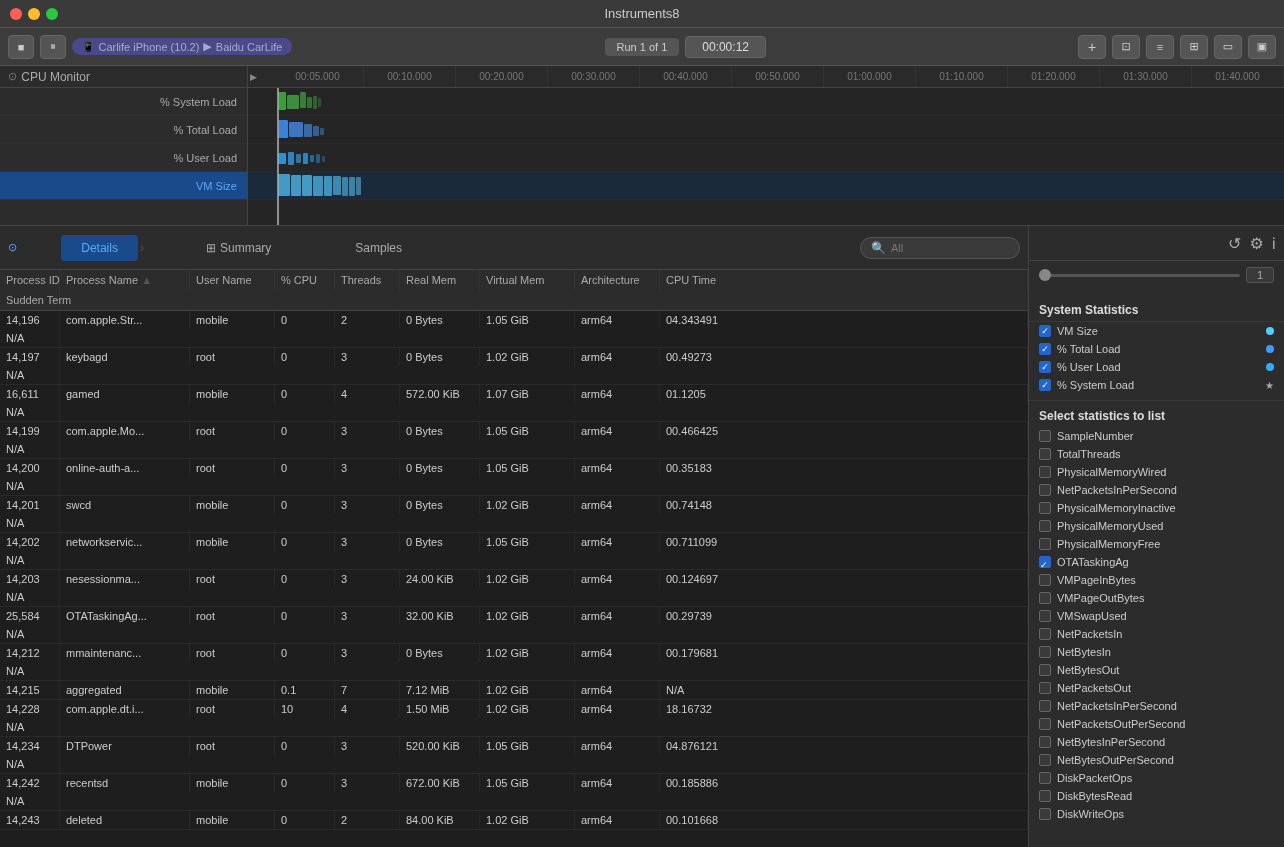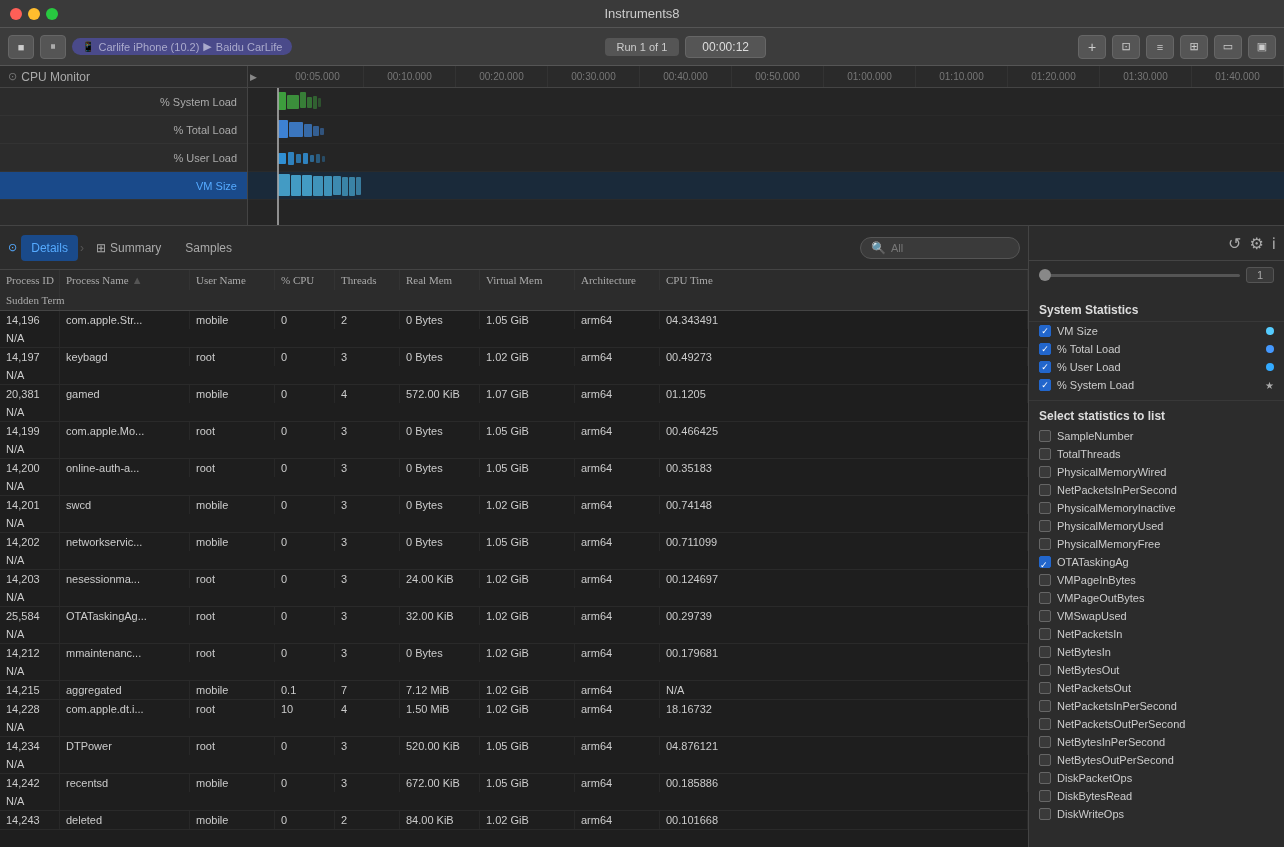--- a/index.html
+++ b/index.html
@@ -33,29 +33,29 @@
     .timeline-header { height: 22px; background: #2a2a2a; display: flex; align-items: center; border-bottom: 1px solid #444; }
     .timeline-tick { font-size: 10px; color: #777; flex: 1; text-align: center; border-right: 1px solid #333; height: 100%; display: flex; align-items: center; justify-content: center; }
     .timeline-tracks { flex: 1; position: relative; }
     .track-row { height: 28px; position: relative; border-bottom: 1px solid #2a2a2a; }
 
     
     .left-panel { flex: 1; display: flex; flex-direction: column; overflow: hidden; }
 
     
     .tabs-bar { height: 44px; background: #2c2c2c; display: flex; align-items: center; padding: 0 8px; gap: 0; border-bottom: 1px solid #444; }
-    .tab { padding: 6px 10px; font-size: 12px; color: #aaa; cursor: pointer; border-radius: 4px; display: flex; align-items: center; gap: 4px; }
+    .tab { padding: 6px 20px; font-size: 12px; color: #aaa; cursor: pointer; border-radius: 4px; display: flex; align-items: center; gap: 4px; margin-left: 40px; }
     .tab.active { background: #1a4a8a; color: #5af; }
     .tab-sep { color: #555; margin: 0 2px; }
     .search-area { flex: 1; display: flex; justify-content: flex-end; }
     .search-box { background: #3a3a3a; border: 1px solid #555; border-radius: 12px; padding: 3px 10px; font-size: 11px; color: #ccc; width: 160px; display: flex; align-items: center; gap: 5px; }
 
     
     .table-container { flex: 1; overflow-y: auto; overflow-x: hidden; }
-    .table-header { display: grid; grid-template-columns: 60px 130px 85px 60px 65px 80px 95px 85px 1fr; background: #2c2c2c; border-bottom: 1px solid #444; position: sticky; top: 0; z-index: 10; font-family: Liberation Serif, serif; }
+    .table-header { display: grid; grid-template-columns: 60px 130px 85px 60px 65px 80px 95px 85px 1fr; background: #2c2c2c; border-bottom: 1px solid #444; position: sticky; top: 0; z-index: 10; }
     .th { padding: 4px 6px; font-size: 11px; color: #aaa; font-weight: 500; border-right: 1px solid #333; display: flex; align-items: center; gap: 3px; cursor: pointer; white-space: nowrap; }
     .table-row { display: grid; grid-template-columns: 60px 130px 85px 60px 65px 80px 95px 85px 1fr; border-bottom: 1px solid #2a2a2a; }
     .td { padding: 3px 6px; font-size: 11px; color: #ccc; overflow: hidden; text-overflow: ellipsis; white-space: nowrap; border-right: 1px solid #282828; display: flex; align-items: center; font-variant-numeric: tabular-nums; }
 
     
     .right-panel { width: 256px; background: #2c2c2c; border-left: 1px solid #444; display: flex; flex-direction: column; overflow-y: auto; flex-shrink: 0; }
     .right-panel-toolbar { display: flex; align-items: center; justify-content: flex-end; padding: 6px 8px; gap: 8px; border-bottom: 1px solid #444; }
     .rp-icon-btn { color: #aaa; cursor: pointer; font-size: 16px; }
     .section-title { font-size: 12px; font-weight: 600; color: #ddd; padding: 8px 10px 4px; border-bottom: 1px solid #383838; }
     .slider-row { padding: 6px 10px; display: flex; align-items: center; gap: 6px; }
@@ -265,21 +265,21 @@
             <div class="td">root</div>
             <div class="td">0</div>
             <div class="td">3</div>
             <div class="td">0 Bytes</div>
             <div class="td">1.02 GiB</div>
             <div class="td">arm64</div>
             <div class="td">00.49273</div>
             <div class="td">N/A</div>
           </div>
           <div class="table-row">
-            <div class="td">20,381</div>
+            <div class="td">16,611</div>
             <div class="td">gamed</div>
             <div class="td">mobile</div>
             <div class="td">0</div>
             <div class="td">4</div>
             <div class="td">572.00 KiB</div>
             <div class="td">1.07 GiB</div>
             <div class="td">arm64</div>
             <div class="td">01.1205</div>
             <div class="td">N/A</div>
           </div>

